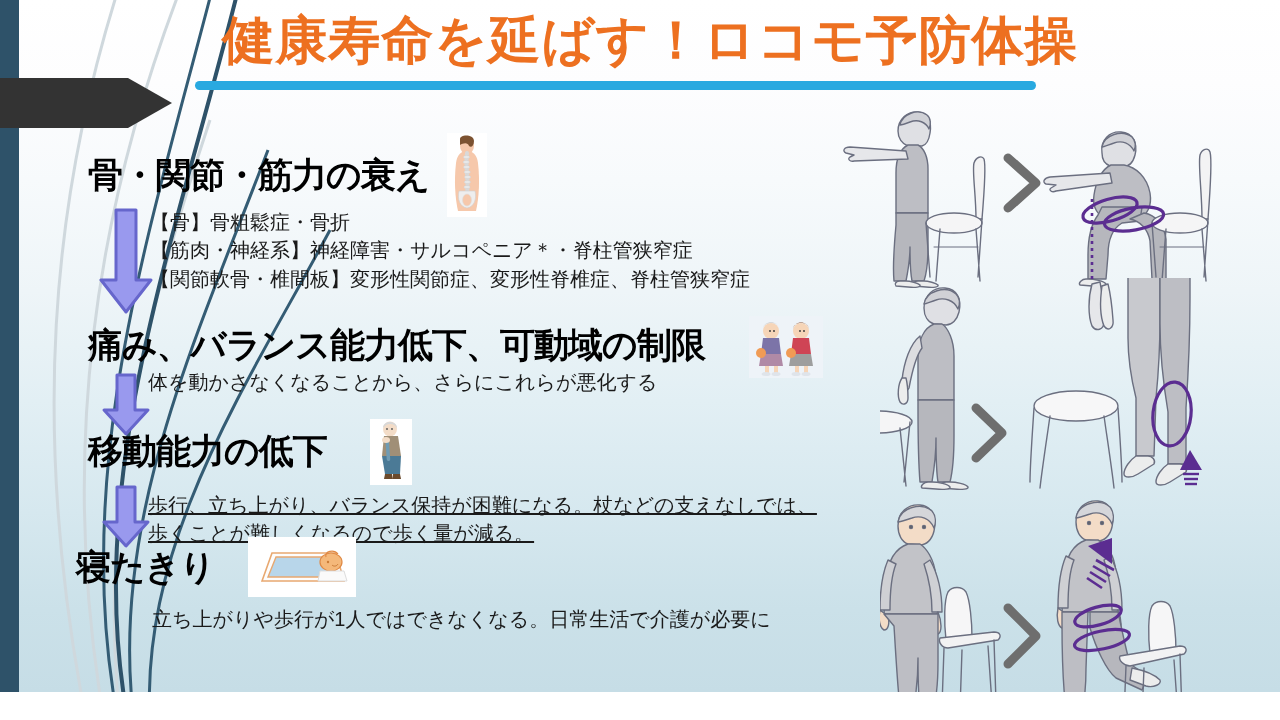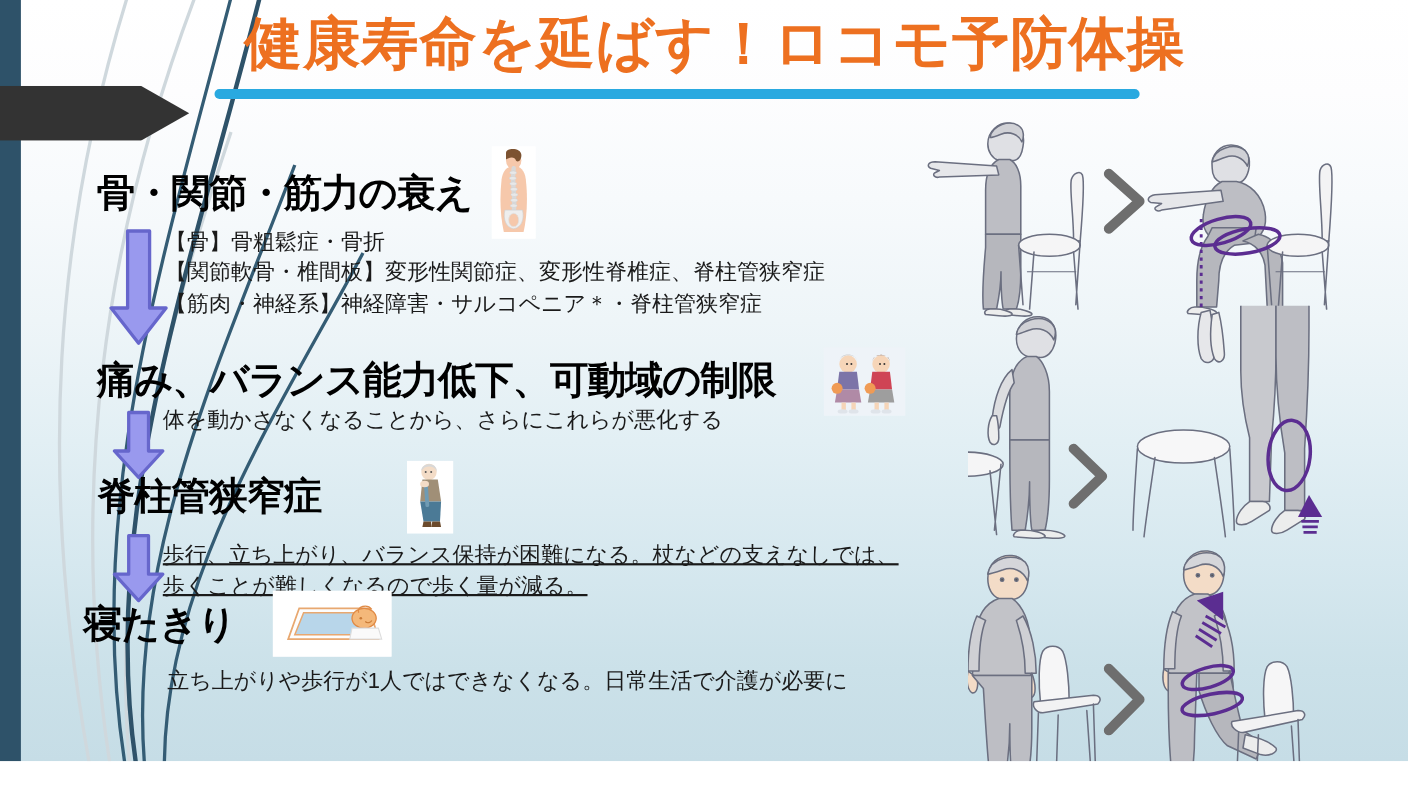--- a/index.html
+++ b/index.html
@@ -95,21 +95,21 @@
   .h3 { left: 88px;  top: 428px; font-size: 35px; }
   .h4 { left: 76px;  top: 544px; font-size: 35px; }
 
   .body-text {
     position: absolute;
     color: #1a1a1a;
     font-size: 20px;
     line-height: 1.42;
     white-space: nowrap;
   }
-  .b1 { left: 150px; top: 208px; font-family: Liberation Mono, monospace; }
+  .b1 { left: 150px; top: 208px; }
   .b2 { left: 148px; top: 368px; }
   .b3 { left: 148px; top: 491px; white-space: normal; width: 740px; text-decoration: underline; }
   .b4 { left: 152px; top: 605px; text-align: right; }
 
   .footnote {
     position: absolute;
     left: 178px; top: 288px;
     font-size: 14px;
     color: #1a1a1a;
     white-space: nowrap;
@@ -195,22 +195,22 @@
     </div>
 
     <div class="down-arrow" style="left:96px; top:206px;">
       <svg width="60" height="112" viewBox="0 0 60 112">
         <polygon points="20,4 40,4 40,74 55,74 30,106 5,74 20,74" fill="#9999ee" stroke="#6666cc" stroke-width="3" stroke-linejoin="round"></polygon>
       </svg>
     </div>
 
     <div class="body-text b1">
       <div>【骨】骨粗鬆症・骨折</div>
+      <div>【筋肉・神経系】神経障害・サルコペニア＊・脊柱管狭窄症</div>
       <div>【関節軟骨・椎間板】変形性関節症、変形性脊椎症、脊柱管狭窄症</div>
-      <div>【筋肉・神経系】神経障害・サルコペニア＊・脊柱管狭窄症</div>
     </div>
 
 
     <div class="heading h2">痛み、バランス能力低下、可動域の制限</div>
 
     <div class="clip clip-ladies">
       <svg viewBox="0 0 74 62" width="74" height="62">
         <rect width="74" height="62" fill="#eef3f8"></rect>
 
         <g>
@@ -246,21 +246,21 @@
     <div class="down-arrow" style="left:100px; top:372px;">
       <svg width="52" height="66" viewBox="0 0 52 66">
         <polygon points="17,3 35,3 35,38 48,38 26,62 4,38 17,38" fill="#9999ee" stroke="#6666cc" stroke-width="3" stroke-linejoin="round"></polygon>
       </svg>
     </div>
 
     <div class="body-text b2">
       <div>体を動かさなくなることから、さらにこれらが悪化する</div>
     </div>
 
-    <div class="heading h3">脊柱管狭窄症</div>
+    <div class="heading h3">移動能力の低下</div>
 
     <div class="clip clip-cane">
       <svg viewBox="0 0 42 66" width="42" height="66">
         <rect width="42" height="66" fill="#ffffff"></rect>
         <ellipse cx="20" cy="10" rx="7" ry="7.5" fill="#f3dcc7"></ellipse>
         <path d="M13 9 C13 1, 28 1, 27 10 C26 5, 20 4, 16 6 Z" fill="#d8d8d8"></path>
         <path d="M14 17 L28 17 L31 37 L12 37 Z" fill="#a08f77"></path>
         <path d="M12 37 L31 37 L30 55 L15 55 Z" fill="#4b7a96"></path>
         <path d="M15 55 L22 55 L22 60 L14 60 Z" fill="#6b4a2c"></path>
         <path d="M23 55 L30 55 L31 60 L22 60 Z" fill="#6b4a2c"></path>

